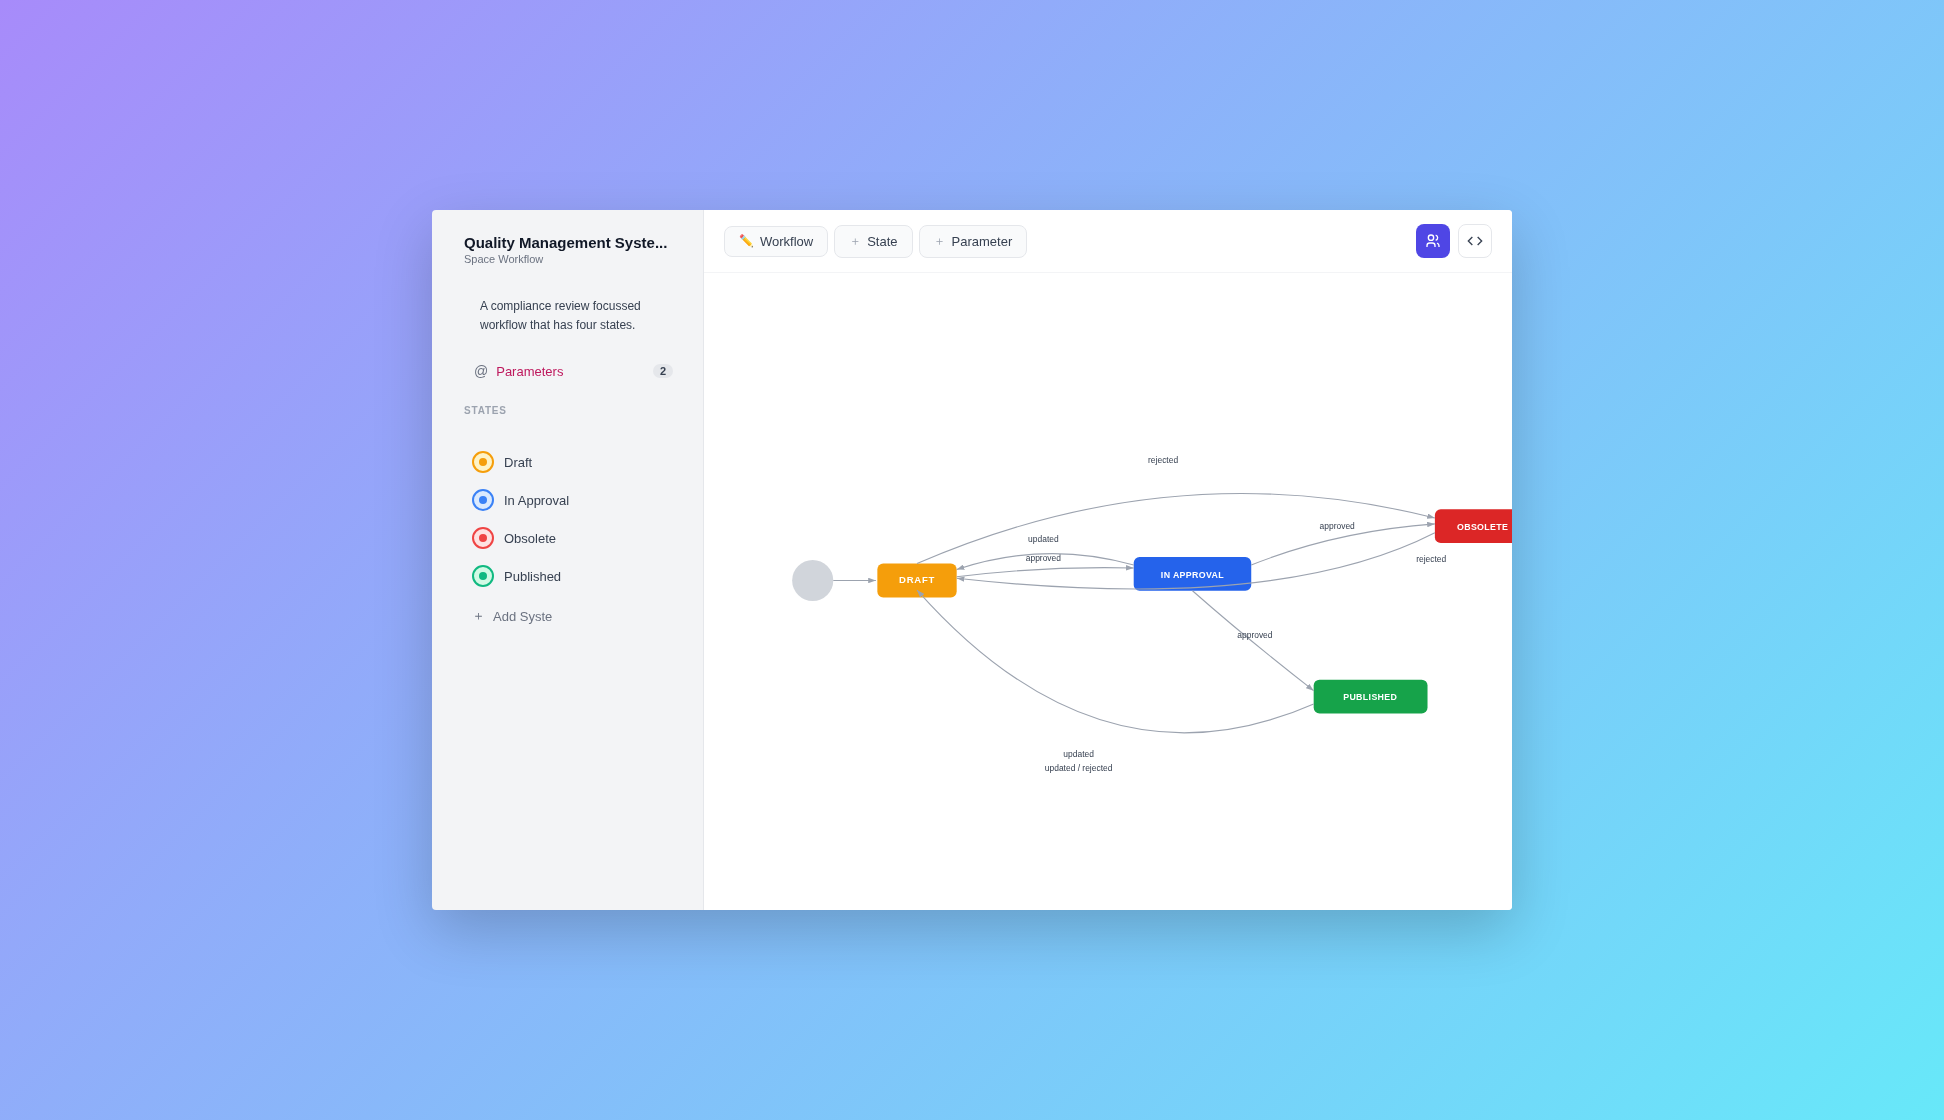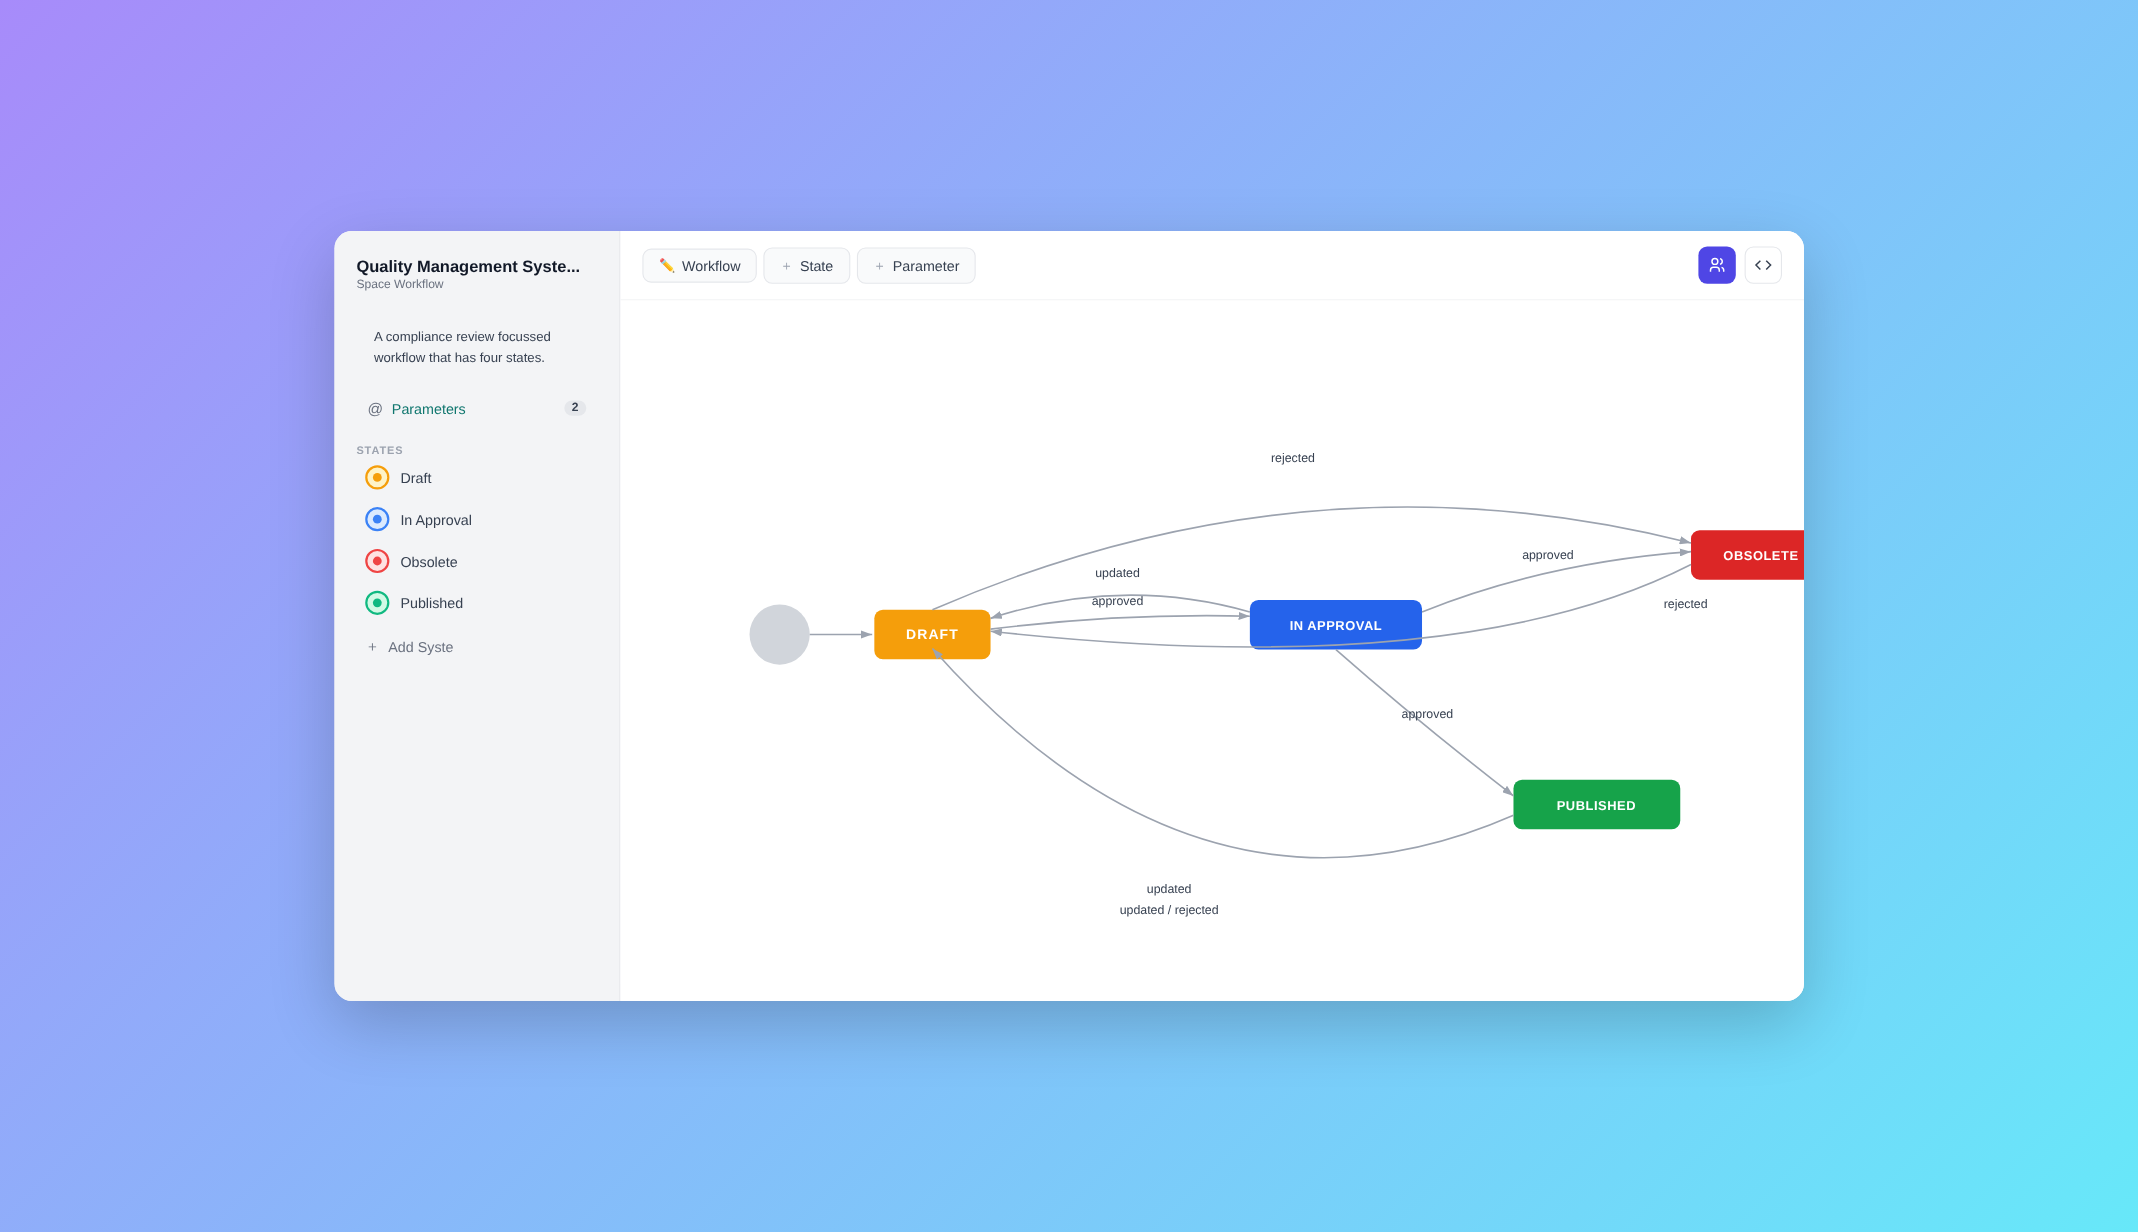--- a/index.html
+++ b/index.html
@@ -6,27 +6,28 @@
     body {
       background: linear-gradient(135deg, #a78bfa 0%, #67e8f9 100%);
       min-height: 100vh;
       display: flex;
       align-items: center;
       justify-content: center;
       font-family: -apple-system, BlinkMacSystemFont, 'Segoe UI', sans-serif;
     }
     .window {
       background: #f3f4f6;
-      border-radius: 16px;
-      width: 1336px;
+      border-radius: 4px;
+      width: 1080px;
       min-height: 700px;
       overflow: hidden;
       box-shadow: 0 20px 60px rgba(0,0,0,0.2);
       display: flex;
       flex-direction: column;
+      padding-left: 12px;
     }
     .main-layout {
       display: flex;
       flex: 1;
     }
     
     .sidebar {
       width: 260px;
       background: #f3f4f6;
       padding: 24px 20px;
@@ -59,38 +60,38 @@
       border-radius: 8px;
       cursor: pointer;
       margin-bottom: 18px;
     }
     .param-icon {
       font-size: 14px;
       color: #6b7280;
     }
     .param-label {
       font-size: 13px;
-      color: #0f766e;
+      color: #be185d;
       flex: 1;
     }
     .param-count {
       background: #e5e7eb;
       color: #374151;
       font-size: 11px;
       font-weight: 600;
       border-radius: 10px;
       padding: 1px 7px;
     }
     .states-section-label {
       font-size: 10px;
       font-weight: 700;
       color: #9ca3af;
       letter-spacing: 0.08em;
       text-transform: uppercase;
-      margin-bottom: 0;
+      margin-bottom: 28px;
     }
     .state-item {
       display: flex;
       align-items: center;
       gap: 10px;
       padding: 7px 8px;
       border-radius: 8px;
       cursor: pointer;
       margin-bottom: 2px;
     }

